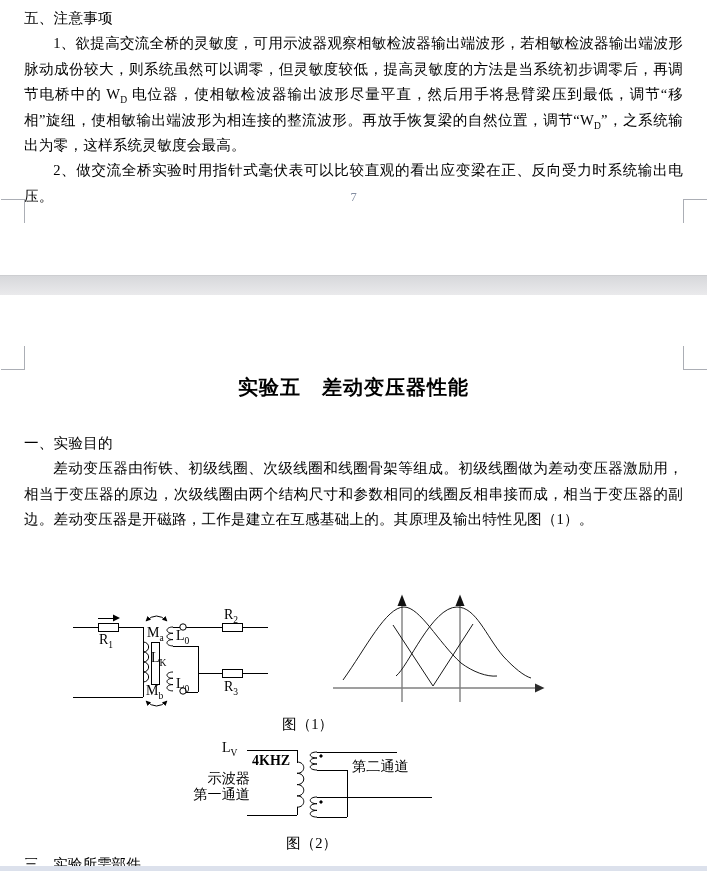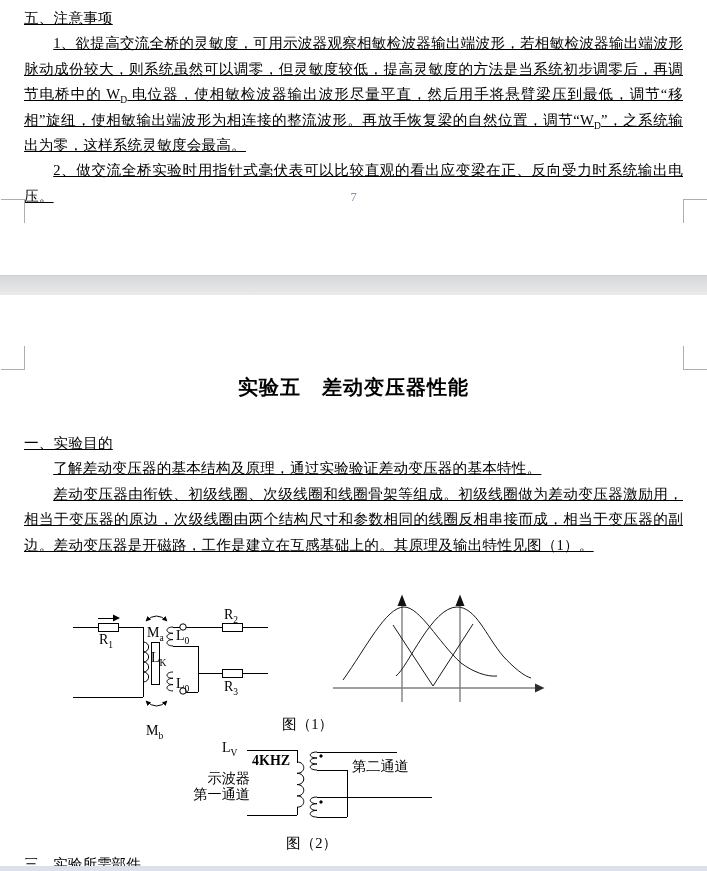--- a/index.html
+++ b/index.html
@@ -6,21 +6,21 @@
   .screen{
     position:relative;width:707px;height:871px;overflow:hidden;background:#fff;
     font-family:"Liberation Serif","DejaVu Serif",serif;color:#000;
   }
   .abs{position:absolute;}
   
   .textblock{
     width:659px;font-size:14.6px;line-height:25.4px;text-align:justify;
     letter-spacing:0.2px;
   }
-  .textblock p{margin:0;text-decoration:underline;}
+  .textblock p{margin:0;}
   .indent{text-indent:2em;}
   .textblock sub,.lbl sub{font-size:9.5px;line-height:0;}
   
   .doc-title{
     left:0;top:374px;width:707px;text-align:center;
     font-size:20px;font-weight:bold;letter-spacing:1px;
   }
   
   .pagenum{left:0;top:190px;width:707px;text-align:center;
     font-size:12.5px;color:#828ca0;}
@@ -63,21 +63,20 @@
 
   <div class="abs pagebreak"></div>
 
   <div class="abs corner c-tl"></div>
   <div class="abs corner c-tr"></div>
 
   <div class="abs doc-title">实验五　差动变压器性能</div>
 
   <div class="abs textblock" style="left:24px;top:431px;">
     <p><span>一、实验目的</span></p>
-    <p class="indent"><span>了解差动变压器的基本结构及原理，通过实验验证差动变压器的基本特性。</span></p>
     <p class="indent"><span>差动变压器由衔铁、初级线圈、次级线圈和线圈骨架等组成。初级线圈做为差动变压器激励用，相当于变压器的原边，次级线圈由两个结构尺寸和参数相同的线圈反相串接而成，相当于变压器的副边。差动变压器是开磁路，工作是建立在互感基础上的。其原理及输出特性见图（1）。</span></p>
   </div>
 
   <svg class="abs figures" width="707" height="871" viewBox="0 0 707 871" xmlns="http://www.w3.org/2000/svg">
     <defs>
       <marker id="ah" orient="auto-start-reverse" markerWidth="6" markerHeight="6" refX="4.5" refY="2.5">
         <path d="M0,0 L5,2.5 L0,5 z" fill="#000"></path>
       </marker>
     </defs>
 
@@ -126,21 +125,21 @@
       <path d="M317,752 c-9,0 -9,6 0,6 c-9,0 -9,6 0,6 c-9,0 -9,6 0,6"></path>
       <path d="M317,797 c-9,0 -9,6.7 0,6.7 c-9,0 -9,6.7 0,6.7 c-9,0 -9,6.7 0,6.7"></path>
       <circle cx="321" cy="756" r="1.2" fill="#000"></circle>
       <circle cx="321" cy="802" r="1.2" fill="#000"></circle>
     </g>
   </svg>
 
   <div class="abs lbl" style="left:99px;top:633px;"><span>R</span><sub>1</sub></div>
   <div class="abs lbl" style="left:123px;top:651px;margin-left:28px;"><span>L</span><sub>K</sub></div>
   <div class="abs lbl" style="left:147px;top:626px;"><span>M</span><sub>a</sub></div>
-  <div class="abs lbl" style="left:146px;top:724px;"><span>M</span><sub>b</sub></div>
+  <div class="abs lbl" style="left:146px;top:684px;"><span>M</span><sub>b</sub></div>
   <div class="abs lbl" style="left:176px;top:629px;"><span>L</span><sub>0</sub></div>
   <div class="abs lbl" style="left:176px;top:677px;"><span>L</span><sub>0</sub></div>
   <div class="abs lbl" style="left:224px;top:608px;"><span>R</span><sub>2</sub></div>
   <div class="abs lbl" style="left:224px;top:680px;"><span>R</span><sub>3</sub></div>
 
   <div class="abs caption" style="left:282px;top:715px;">图（1）</div>
 
   <div class="abs lbl" style="left:222px;top:741px;"><span>L</span><sub>V</sub></div>
   <div class="abs lbl bold" style="left:252px;top:754px;">4KHZ</div>
   <div class="abs lbl-cn osc" style="left:192px;top:771px;">

